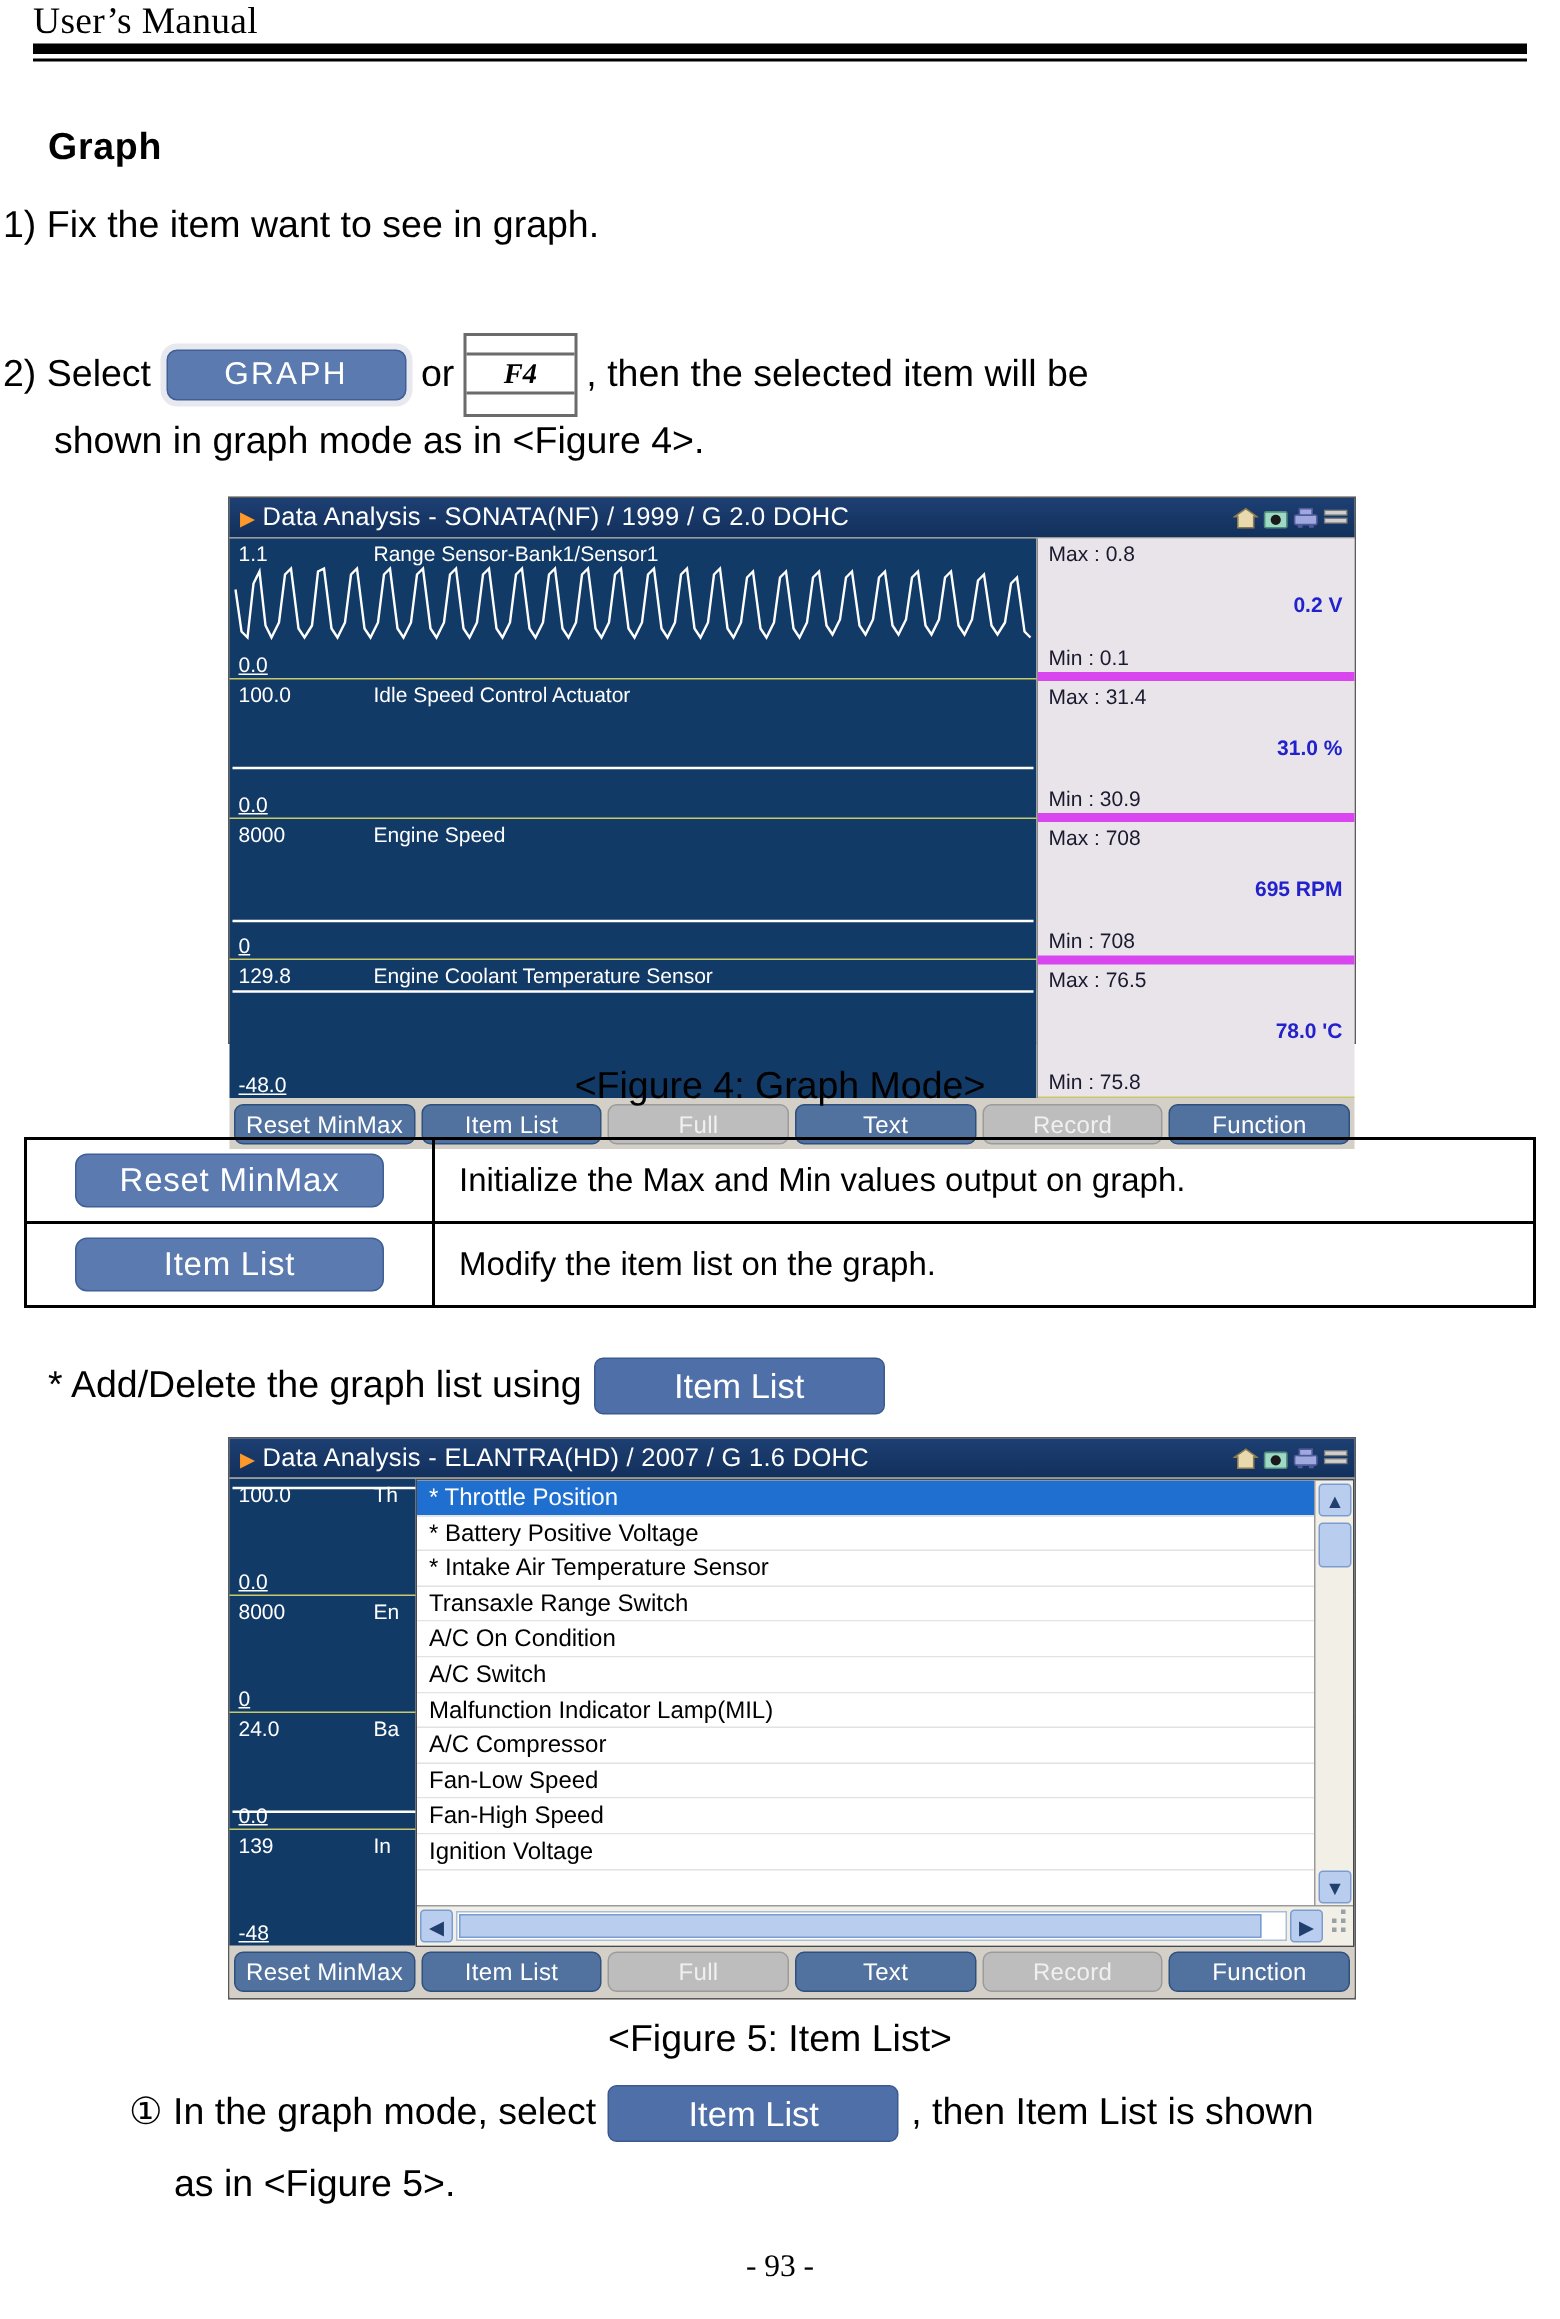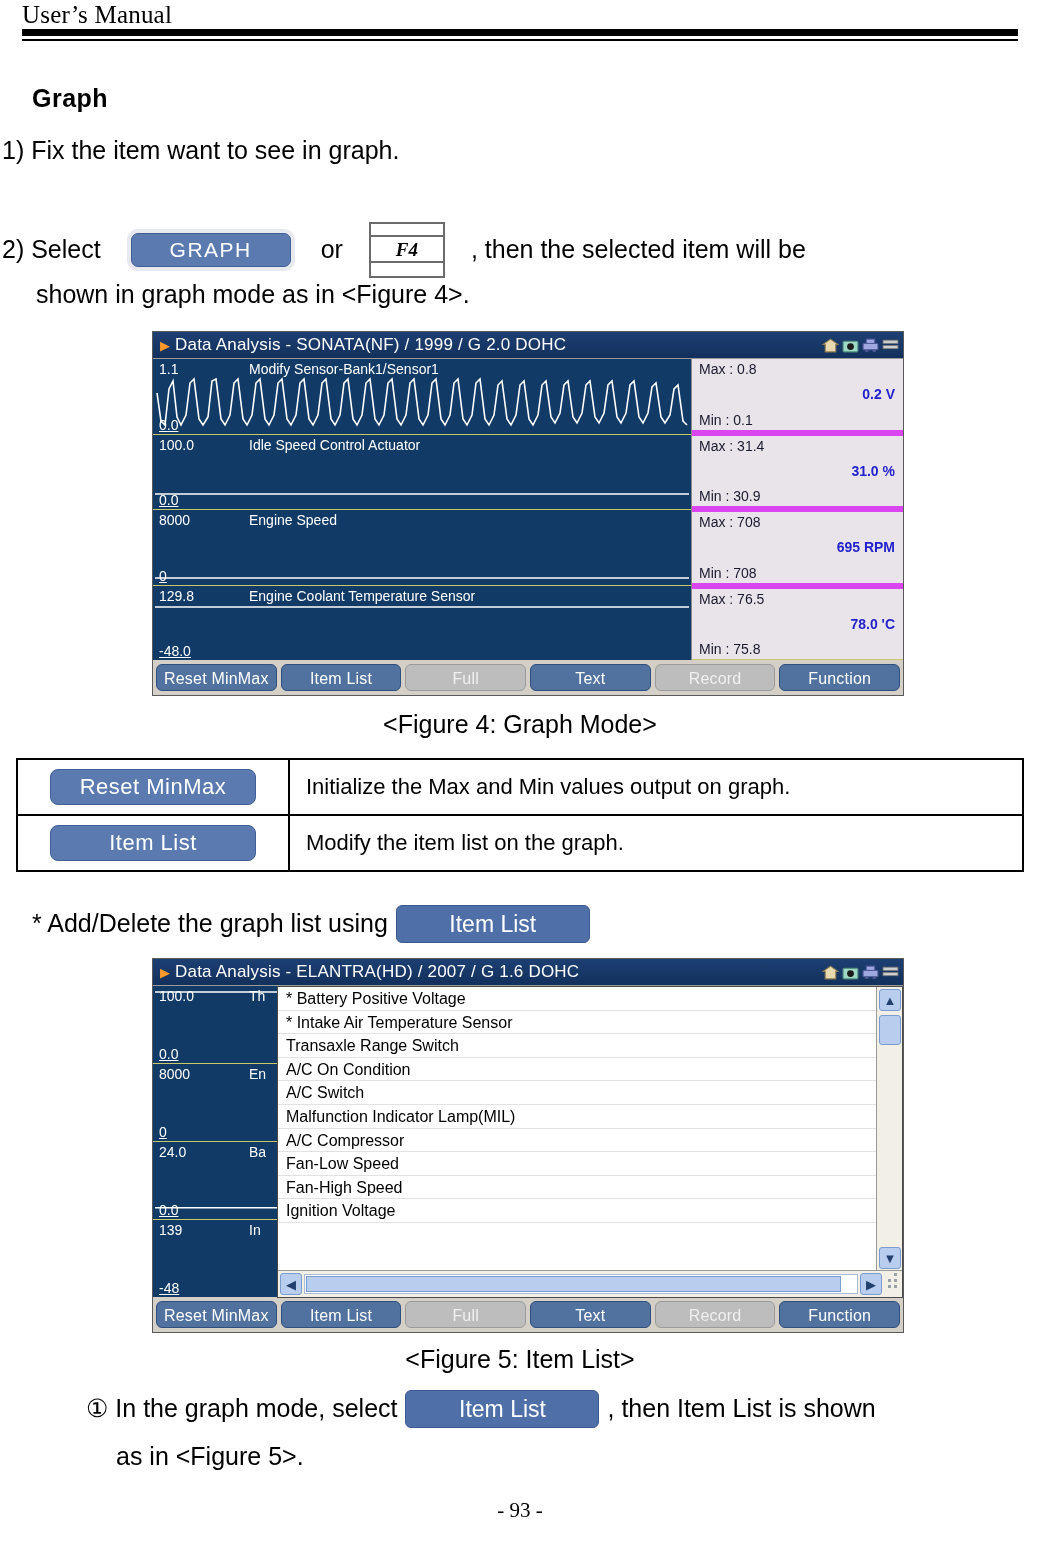--- a/index.html
+++ b/index.html
@@ -61,21 +61,20 @@
   .step1 {
     position: absolute;
     left: 2px; top: 134px;
   }
   .step2 {
     position: absolute;
     left: 2px; top: 222px;
     display: flex;
     align-items: center;
     width: 1030px;
-    gap: 20px;
   }
   .step2-cont {
     position: absolute;
     left: 36px; top: 278px;
   }
 
   
   .graph-pill {
     display: inline-block;
     width: 158px; height: 32px;
@@ -152,21 +151,21 @@
     display: flex;
     align-items: center;
     gap: 3px;
     padding-right: 4px;
   }
   .ticon { width: 17px; height: 17px; display: block; }
 
   
   .graph-body {
     display: flex;
-    height: 302px;
+    height: 374px;
     border-top: 1px solid #9a9a9a;
     box-sizing: border-box;
   }
   #figure5-device .graph-body { height: 312px; }
   .graph-left {
     width: 538px;
     background: #123a66;
     display: flex;
     flex-direction: column;
     box-sizing: border-box;
@@ -524,21 +523,21 @@
 
   <div class="graph-body">
     <div class="graph-left">
 
       <div class="grow">
         <svg class="g-plot" viewBox="0 0 538 75" preserveAspectRatio="none">
           <polyline fill="none" stroke="#ffffff" stroke-width="1.6" points="4,34 8,62 12,66 16,30 20,22 24,58 28,66 33,56 37,24 41,20 46,60 50,66 55,58 59,22 63,20 68,60 72,66 77,56 81,24 85,20 90,60 94,66 99,56 103,24 107,20 112,60 116,66 121,56 125,24 129,20 134,60 138,66 143,56 147,24 151,20 156,60 160,66 165,56 169,24 173,20 178,60 182,66 187,56 191,24 195,20 200,60 204,66 209,56 213,24 217,20 222,60 226,66 231,56 235,24 239,20 244,60 248,66 253,56 257,24 261,20 266,60 270,66 275,56 279,24 283,20 288,60 292,66 297,56 301,24 305,20 310,60 314,66 319,56 323,24 327,20 332,60 336,66 341,56 345,26 349,22 354,60 358,66 363,56 367,26 371,22 376,60 380,66 385,56 389,26 393,22 398,58 402,64 407,54 411,26 415,22 420,58 424,64 429,54 433,26 437,22 442,58 446,64 451,54 455,26 459,22 464,58 468,64 473,54 477,26 481,22 486,58 490,64 495,54 499,28 503,24 508,58 512,64 517,56 521,30 525,26 530,62 534,66"></polyline>
         </svg>
         <span class="g-scale-top">1.1</span>
         <span class="g-scale-bot">0.0</span>
-        <span class="g-name">Modify Sensor-Bank1/Sensor1</span>
+        <span class="g-name">Range Sensor-Bank1/Sensor1</span>
       </div>
 
       <div class="grow">
         <svg class="g-plot" viewBox="0 0 538 75" preserveAspectRatio="none">
           <line x1="2" y1="59" x2="536" y2="59" stroke="#ffffff" stroke-width="1.6"></line>
         </svg>
         <span class="g-scale-top">100.0</span>
         <span class="g-scale-bot">0.0</span>
         <span class="g-name">Idle Speed Control Actuator</span>
       </div>
@@ -673,20 +672,21 @@
       <div class="grow">
         <svg class="g-plot" viewBox="0 0 752 78" preserveAspectRatio="none"></svg>
         <span class="g-scale-top">139</span>
         <span class="g-scale-bot">-48</span>
         <span class="g-name">In</span>
       </div>
     </div>
 
     <div class="itemlist-overlay">
       <div class="il-list">
+        <div class="il-row selected">* Throttle Position</div>
         <div class="il-row">* Battery Positive Voltage</div>
         <div class="il-row">* Intake Air Temperature Sensor</div>
         <div class="il-row">  Transaxle Range Switch</div>
         <div class="il-row">  A/C On Condition</div>
         <div class="il-row">  A/C Switch</div>
         <div class="il-row">  Malfunction Indicator Lamp(MIL)</div>
         <div class="il-row">  A/C Compressor</div>
         <div class="il-row">  Fan-Low Speed</div>
         <div class="il-row">  Fan-High Speed</div>
         <div class="il-row">  Ignition Voltage</div>

